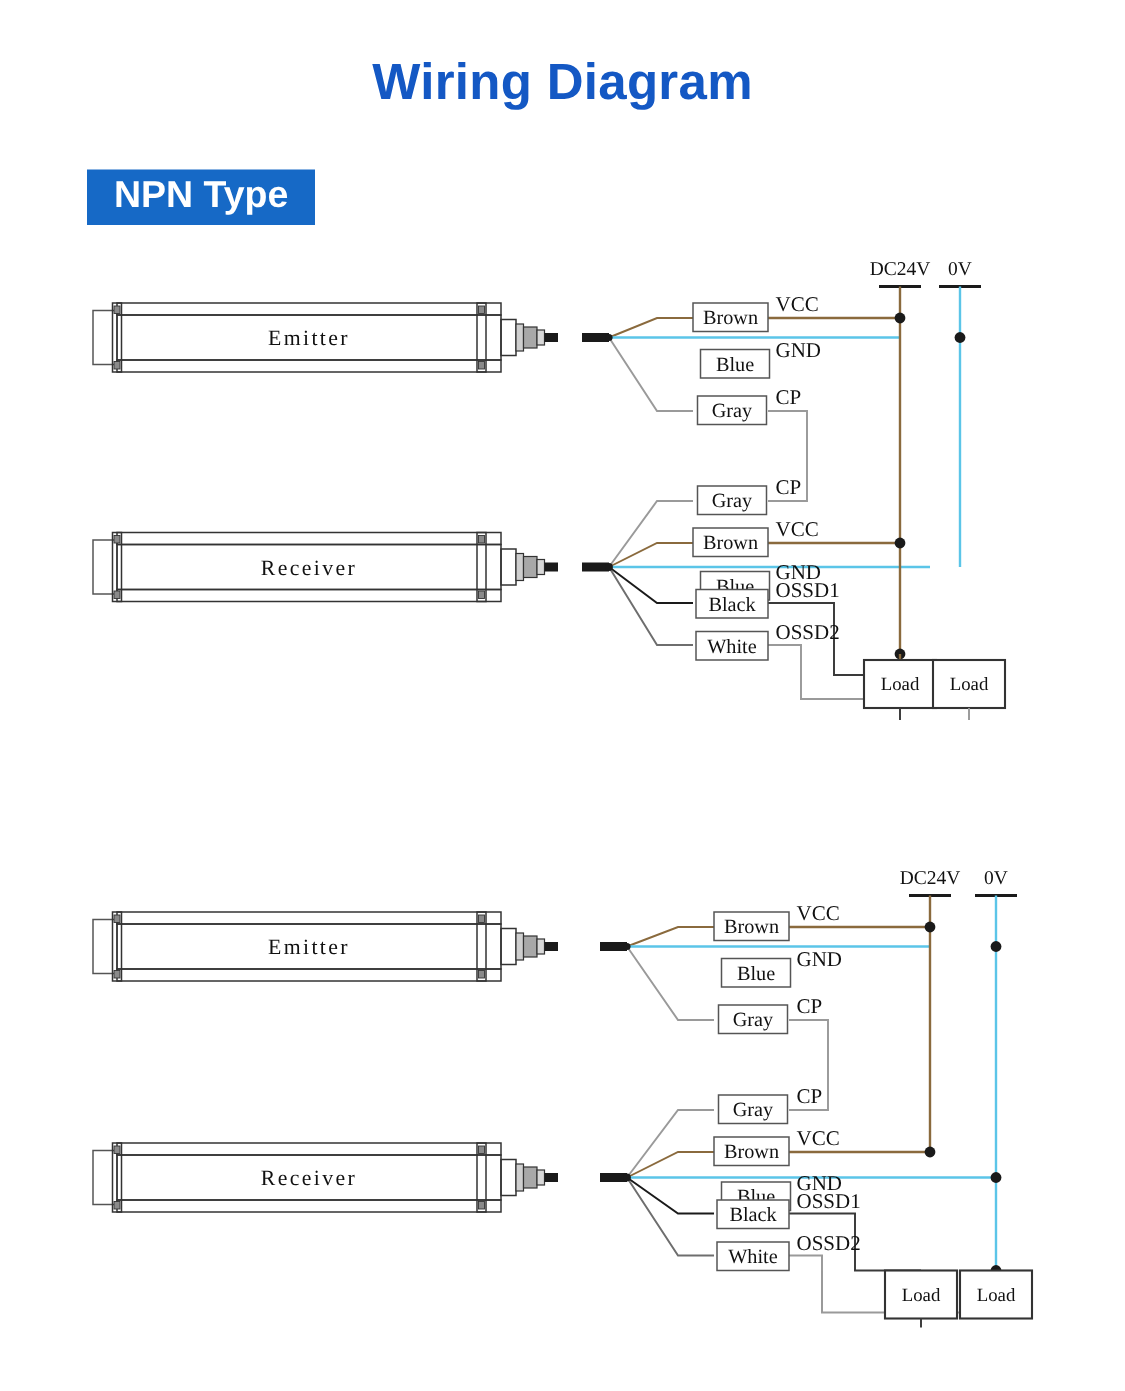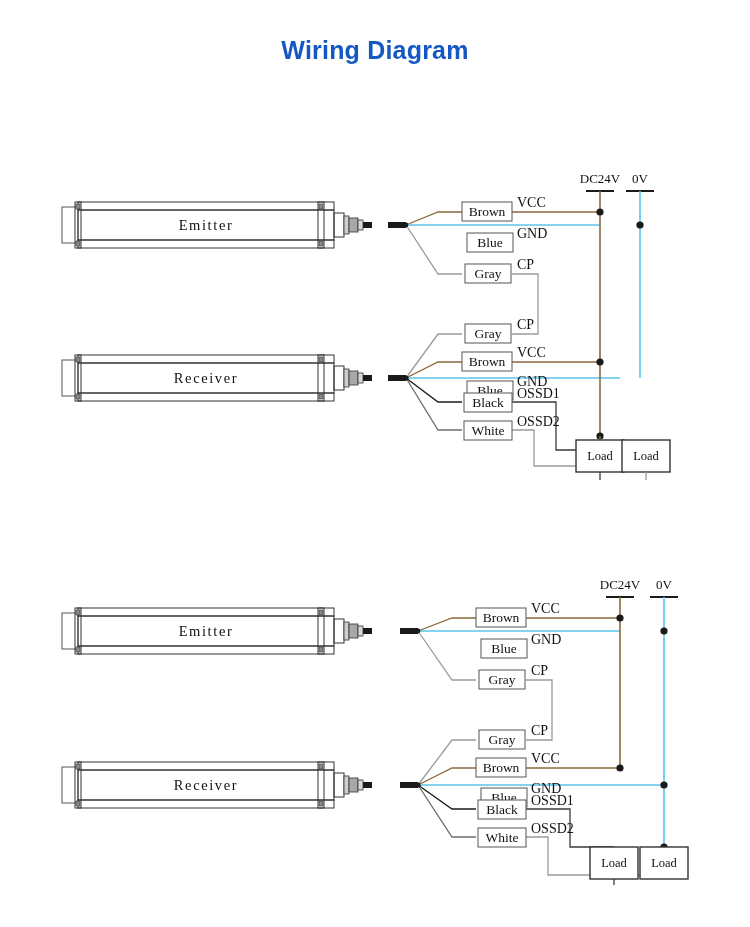--- a/index.html
+++ b/index.html
@@ -14,21 +14,21 @@
     width: 750px; height: 927px;
     background: #ffffff;
     overflow: hidden;
   }
   .page-title {
     position: absolute;
     top: 36px; left: 0; width: 750px;
     text-align: center;
     font-family: "Liberation Sans", sans-serif;
     font-weight: bold;
-    font-size: 25px;
+    font-size: 34px;
     letter-spacing: 0.2px;
     color: #1458c4;
   }
   .type-badge {
     position: absolute;
     display: flex;
     align-items: center;
     background: #1669c6;
     color: #ffffff;
     font-family: "Liberation Sans", sans-serif;
@@ -49,20 +49,23 @@
   .lbl-dev { font-size: 14.5px; letter-spacing: 1.6px; }
   .lbl-load { font-size: 12.5px; }
 </style>
 </head>
 <body>
 
 <div id="page">
 
   <div class="page-title">Wiring Diagram</div>
 
+  <div class="type-badge" id="badge-npn">
+    <span>NPN Type</span>
+  </div>
 
   <svg class="diagram-svg" id="svg-npn" width="750" height="330" viewBox="0 0 750 330">
 
     <g>
       <rect x="62" y="57" width="16" height="36" fill="none" stroke="#555" stroke-width="1"></rect>
       <rect x="78" y="52" width="256" height="8" fill="none" stroke="#333" stroke-width="1"></rect>
       <rect x="78" y="60" width="256" height="30" fill="none" stroke="#333" stroke-width="1"></rect>
       <rect x="78" y="90" width="256" height="8" fill="none" stroke="#333" stroke-width="1"></rect>
       <rect x="75" y="52" width="6" height="46" fill="none" stroke="#333" stroke-width="1"></rect>
       <rect x="76" y="54" width="4" height="5" fill="#8a8a8a" stroke="#333" stroke-width="0.6"></rect>

